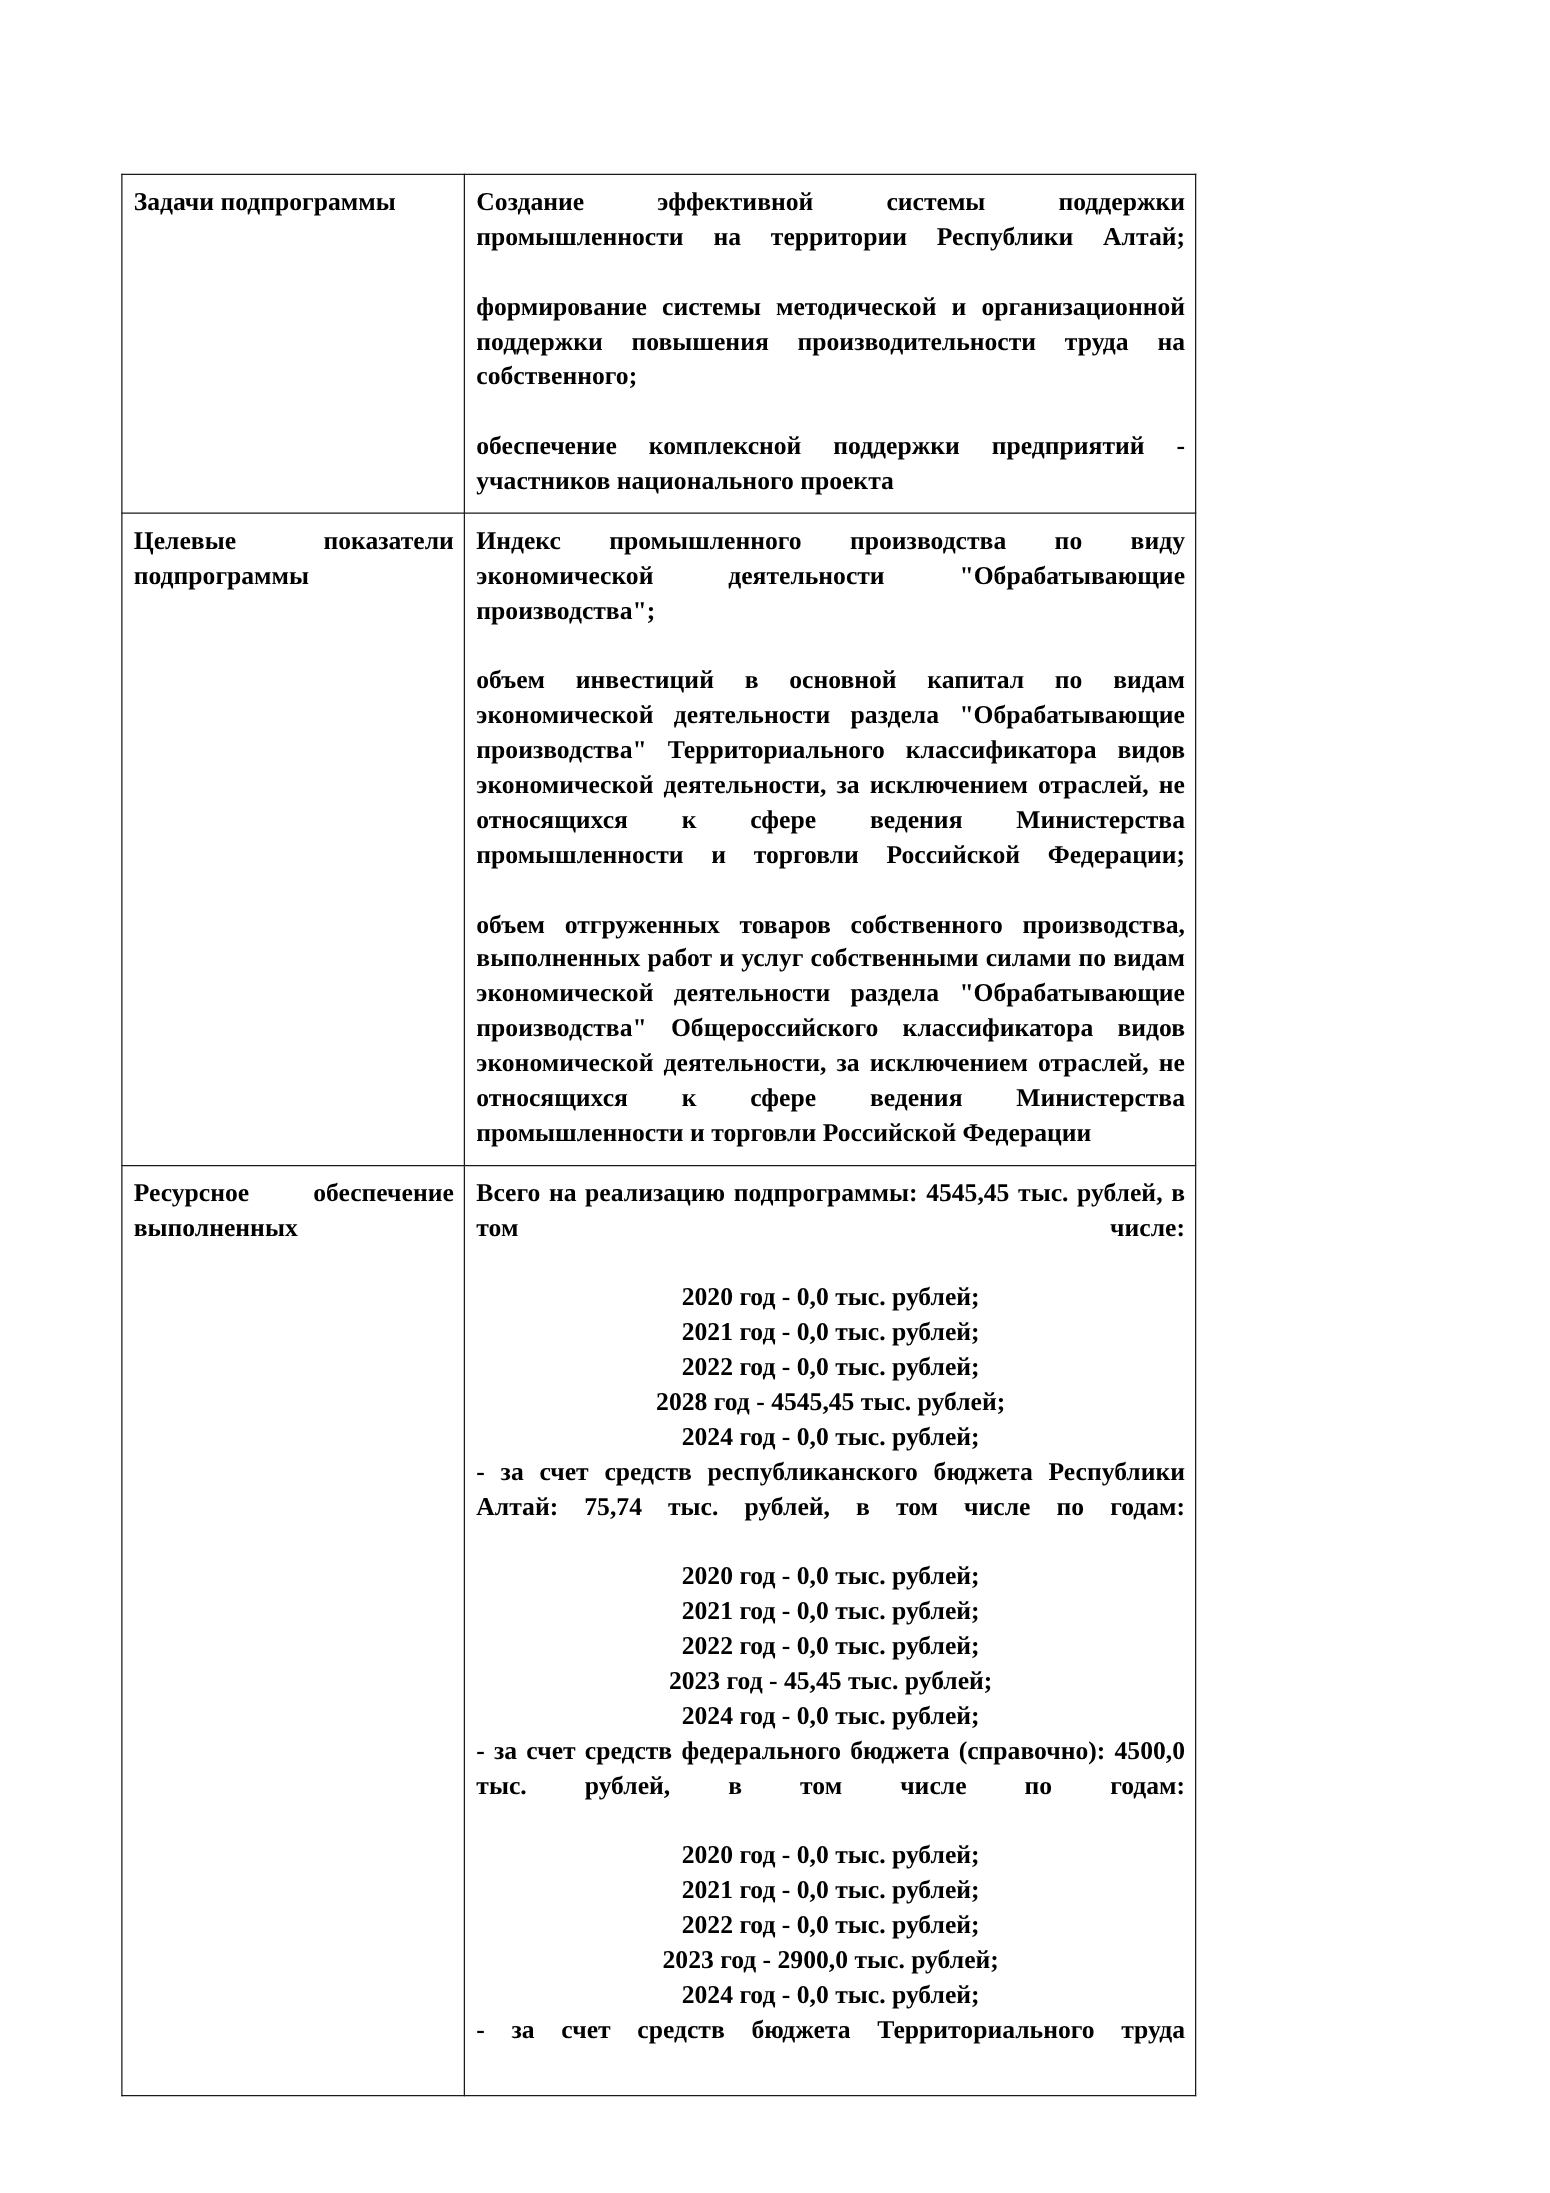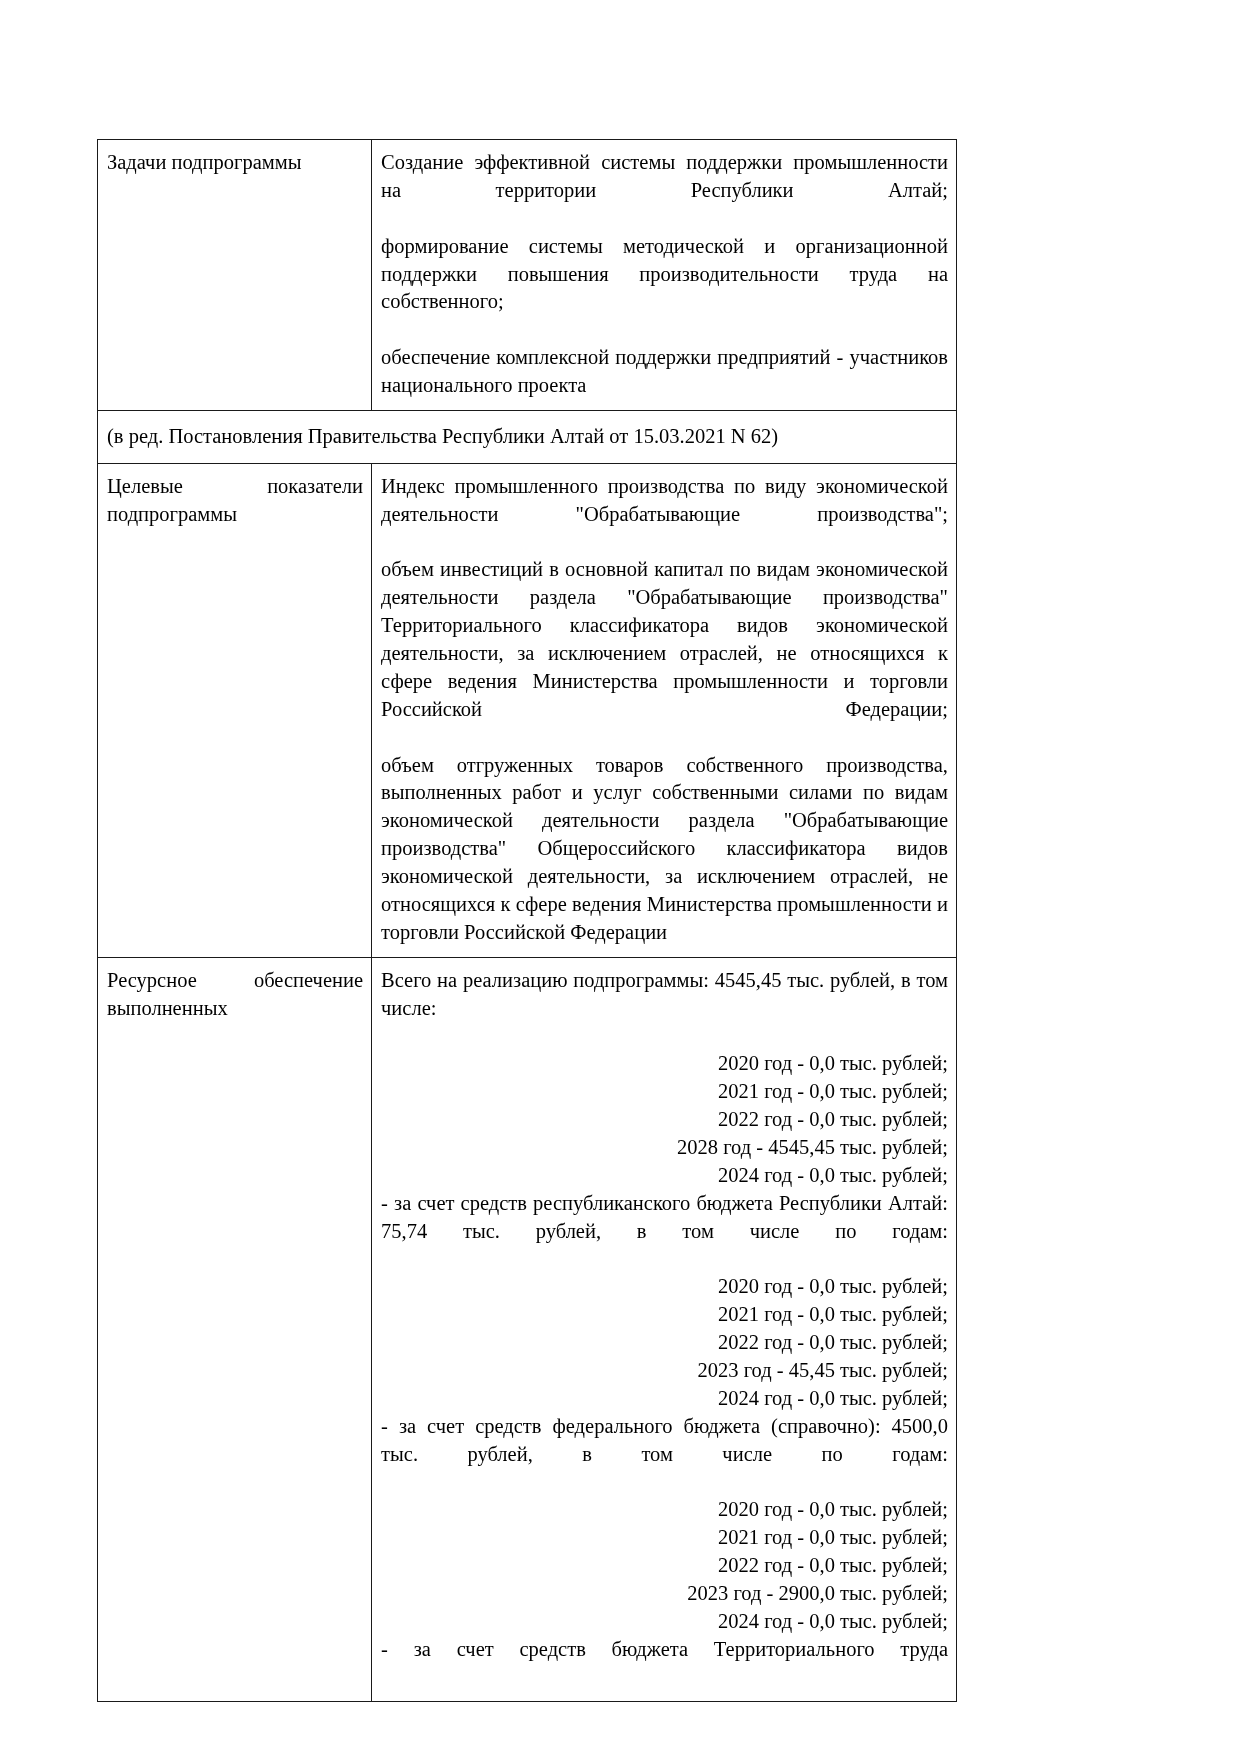--- a/index.html
+++ b/index.html
@@ -13,20 +13,21 @@
     font-family: "Liberation Serif", "DejaVu Serif", serif;
     color: #000000;
     -webkit-font-smoothing: antialiased;
   }
   .page {
     position: relative;
     width: 1240px;
     height: 1754px;
     box-sizing: border-box;
     padding: 139px 0 0 0;
+    font-weight: bold;
   }
   .doc-table {
     width: 860px;
     margin: 0 auto 0 97px;
     border-collapse: collapse;
     table-layout: fixed;
   }
   .doc-table td {
     border: 1px solid #1a1a1a;
     vertical-align: top;
@@ -55,21 +56,21 @@
     text-align: justify;
     text-justify: inter-word;
   }
   .para {
     display: block;
     text-align: justify;
     text-justify: inter-word;
   }
   .line {
     display: block;
-    text-align: right;
+    text-align: center;
   }
   .tail-justify::after {
     content: "";
     display: inline-block;
     width: 100%;
     height: 0;
   }
 </style>
 </head>
 <body>
@@ -87,25 +88,20 @@
         <td class="col-label">
           <span class="label-text">Задачи подпрограммы</span>
         </td>
         <td class="col-value">
           <span class="para tail-justify">Создание эффективной системы поддержки промышленности на территории Республики Алтай;</span>
           <span class="para tail-justify">формирование системы методической и организационной поддержки повышения производительности труда на собственного;</span>
           <span class="para">обеспечение комплексной поддержки предприятий - участников национального проекта</span>
         </td>
       </tr>
 
-      <tr>
-        <td class="note-cell" colspan="2">
-          <span>(в ред. Постановления Правительства Республики Алтай от 15.03.2021 N 62)</span>
-        </td>
-      </tr>
 
       <tr>
         <td class="col-label">
           <span class="label-text">Целевые показатели подпрограммы</span>
         </td>
         <td class="col-value">
           <span class="para tail-justify">Индекс промышленного производства по виду экономической деятельности "Обрабатывающие производства";</span>
           <span class="para tail-justify">объем инвестиций в основной капитал по видам экономической деятельности раздела "Обрабатывающие производства" Территориального классификатора видов экономической деятельности, за исключением отраслей, не относящихся к сфере ведения Министерства промышленности и торговли Российской Федерации;</span>
           <span class="para">объем отгруженных товаров собственного производства, выполненных работ и услуг собственными силами по видам экономической деятельности раздела "Обрабатывающие производства" Общероссийского классификатора видов экономической деятельности, за исключением отраслей, не относящихся к сфере ведения Министерства промышленности и торговли Российской Федерации</span>
         </td>

